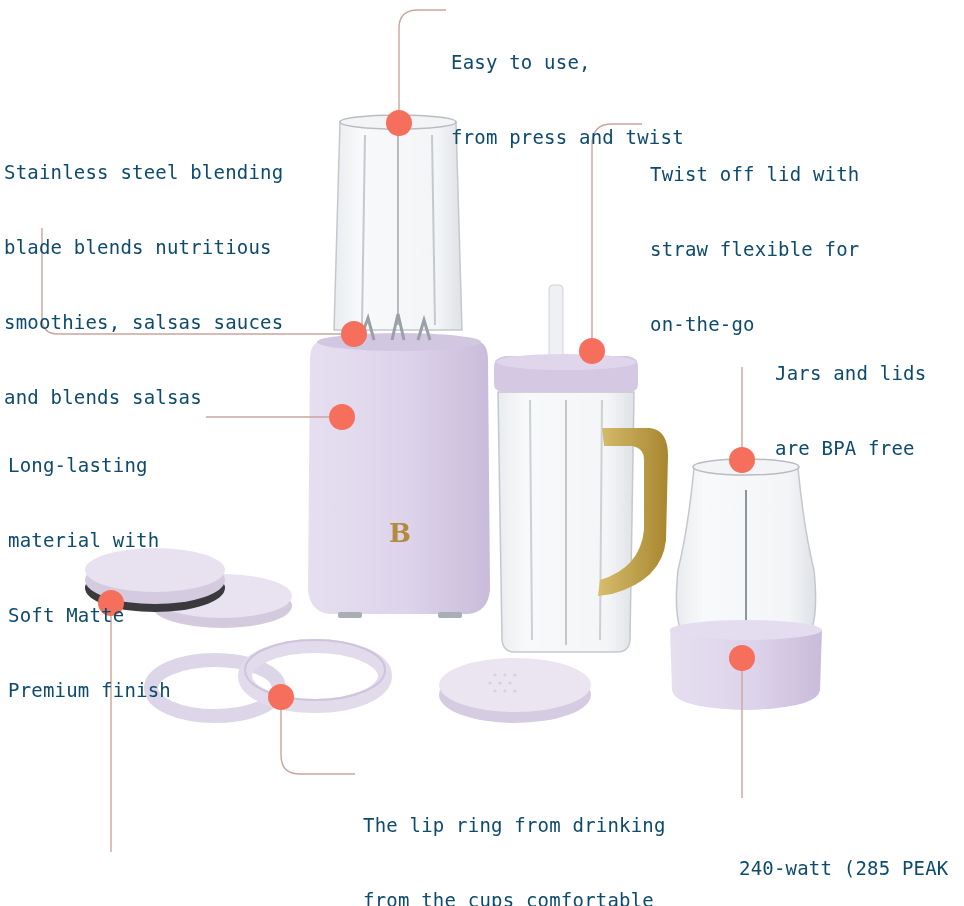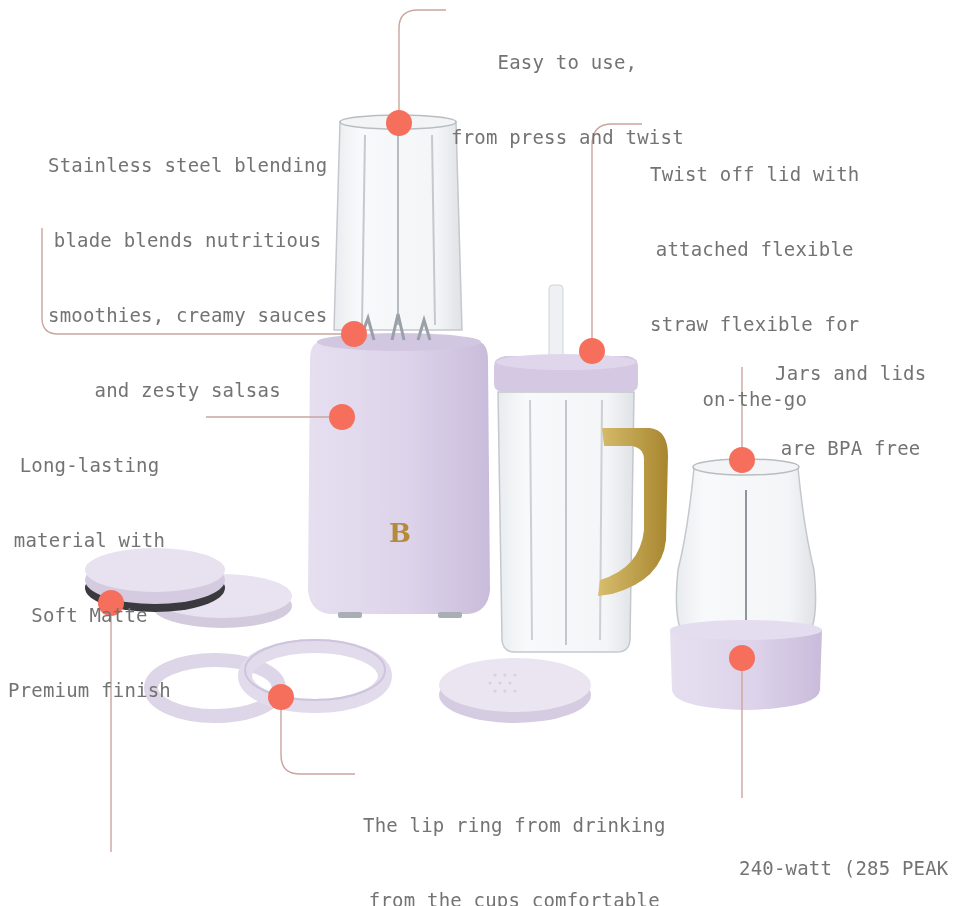--- a/index.html
+++ b/index.html
@@ -1,19 +1,19 @@
 <!DOCTYPE html>
 <html><head>
 <meta charset="utf-8">
 <style>
   html, body { margin: 0; padding: 0; background: #ffffff; }
   body { width: 964px; height: 906px; position: relative; overflow: hidden;
          font-family: "DejaVu Sans Mono", "Liberation Mono", monospace; color: #111; }
   .callout { position: absolute; font-size: 19px; line-height: 25px; letter-spacing: 0.2px;
-             white-space: pre; color: #737373; text-align: center; }
+             white-space: pre; color: #0c4a6e; }
   .callout span { display: block; }
   svg.art { position: absolute; left: 0; top: 0; }
   .dot { fill: #f56f5c; }
   .line { fill: none; stroke: #c9a59e; stroke-width: 1.4; }
 </style>
 </head>
 <body>
 
 <svg class="art" width="964" height="906" viewBox="0 0 964 906">
   <defs>
@@ -121,30 +121,29 @@
     <circle class="dot" cx="281" cy="697" r="13"></circle>
     <circle class="dot" cx="742" cy="658" r="13"></circle>
   </g>
 </svg>
 
 <div class="callout" style="left:451px; top:0px;">
   <span>Easy to use,</span>
   <span>from press and twist</span>
 </div>
 
-<div class="callout" style="left:4px; top:103px;margin-left:44px;">
+<div class="callout" style="left:4px; top:110px;">
   <span>Stainless steel blending</span>
   <span>blade blends nutritious</span>
-  <span>smoothies, creamy sauces</span>
-  <span>and zesty salsas</span>
+  <span>smoothies, salsas sauces</span>
+  <span>and blends salsas</span>
 </div>
 
 <div class="callout" style="left:650px; top:112px;">
   <span>Twist off lid with</span>
-  <span>attached flexible</span>
   <span>straw flexible for</span>
   <span>on-the-go</span>
 </div>
 
 <div class="callout" style="left:775px; top:311px;">
   <span>Jars and lids</span>
   <span>are BPA free</span>
 </div>
 
 <div class="callout" style="left:8px; top:403px;">

